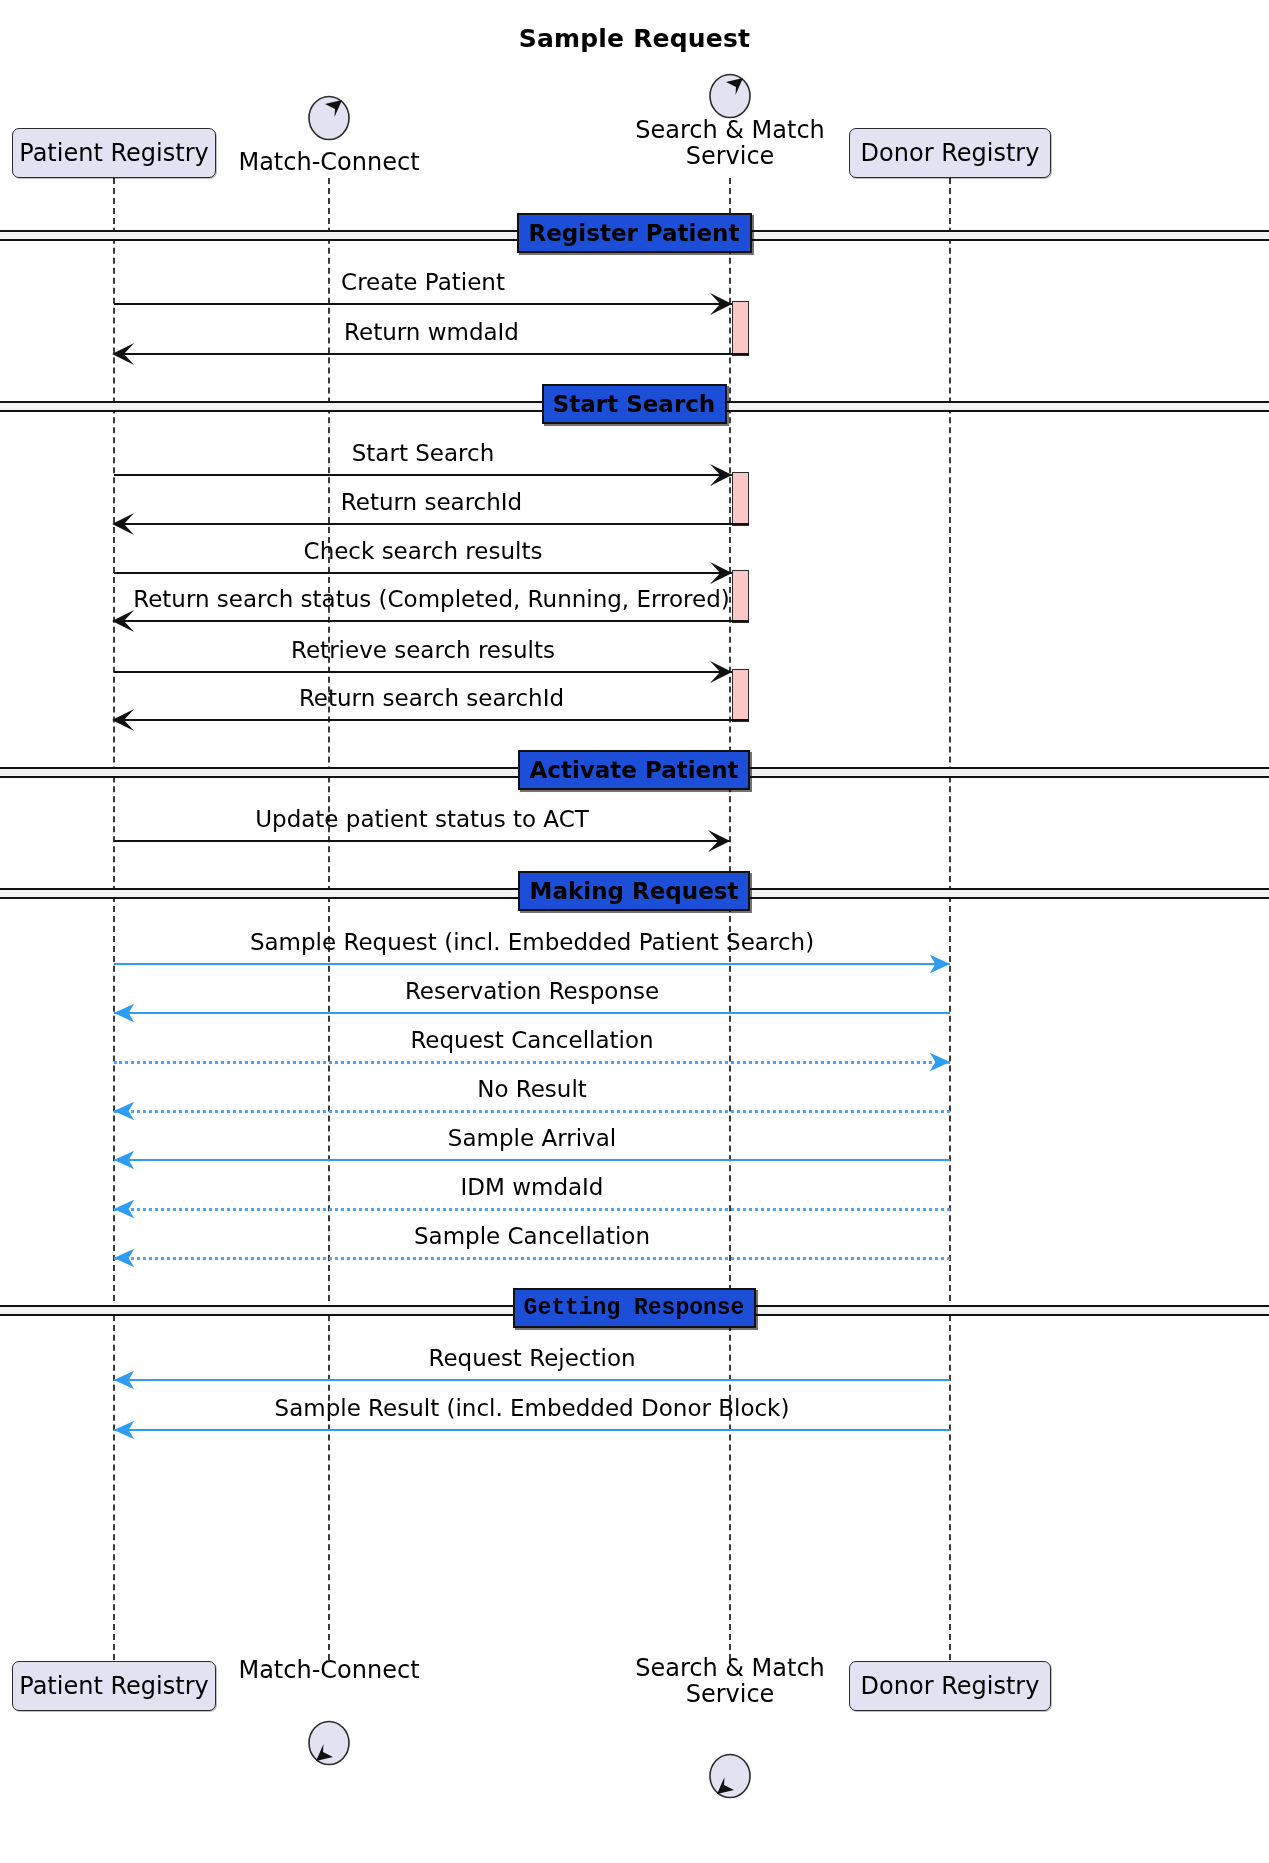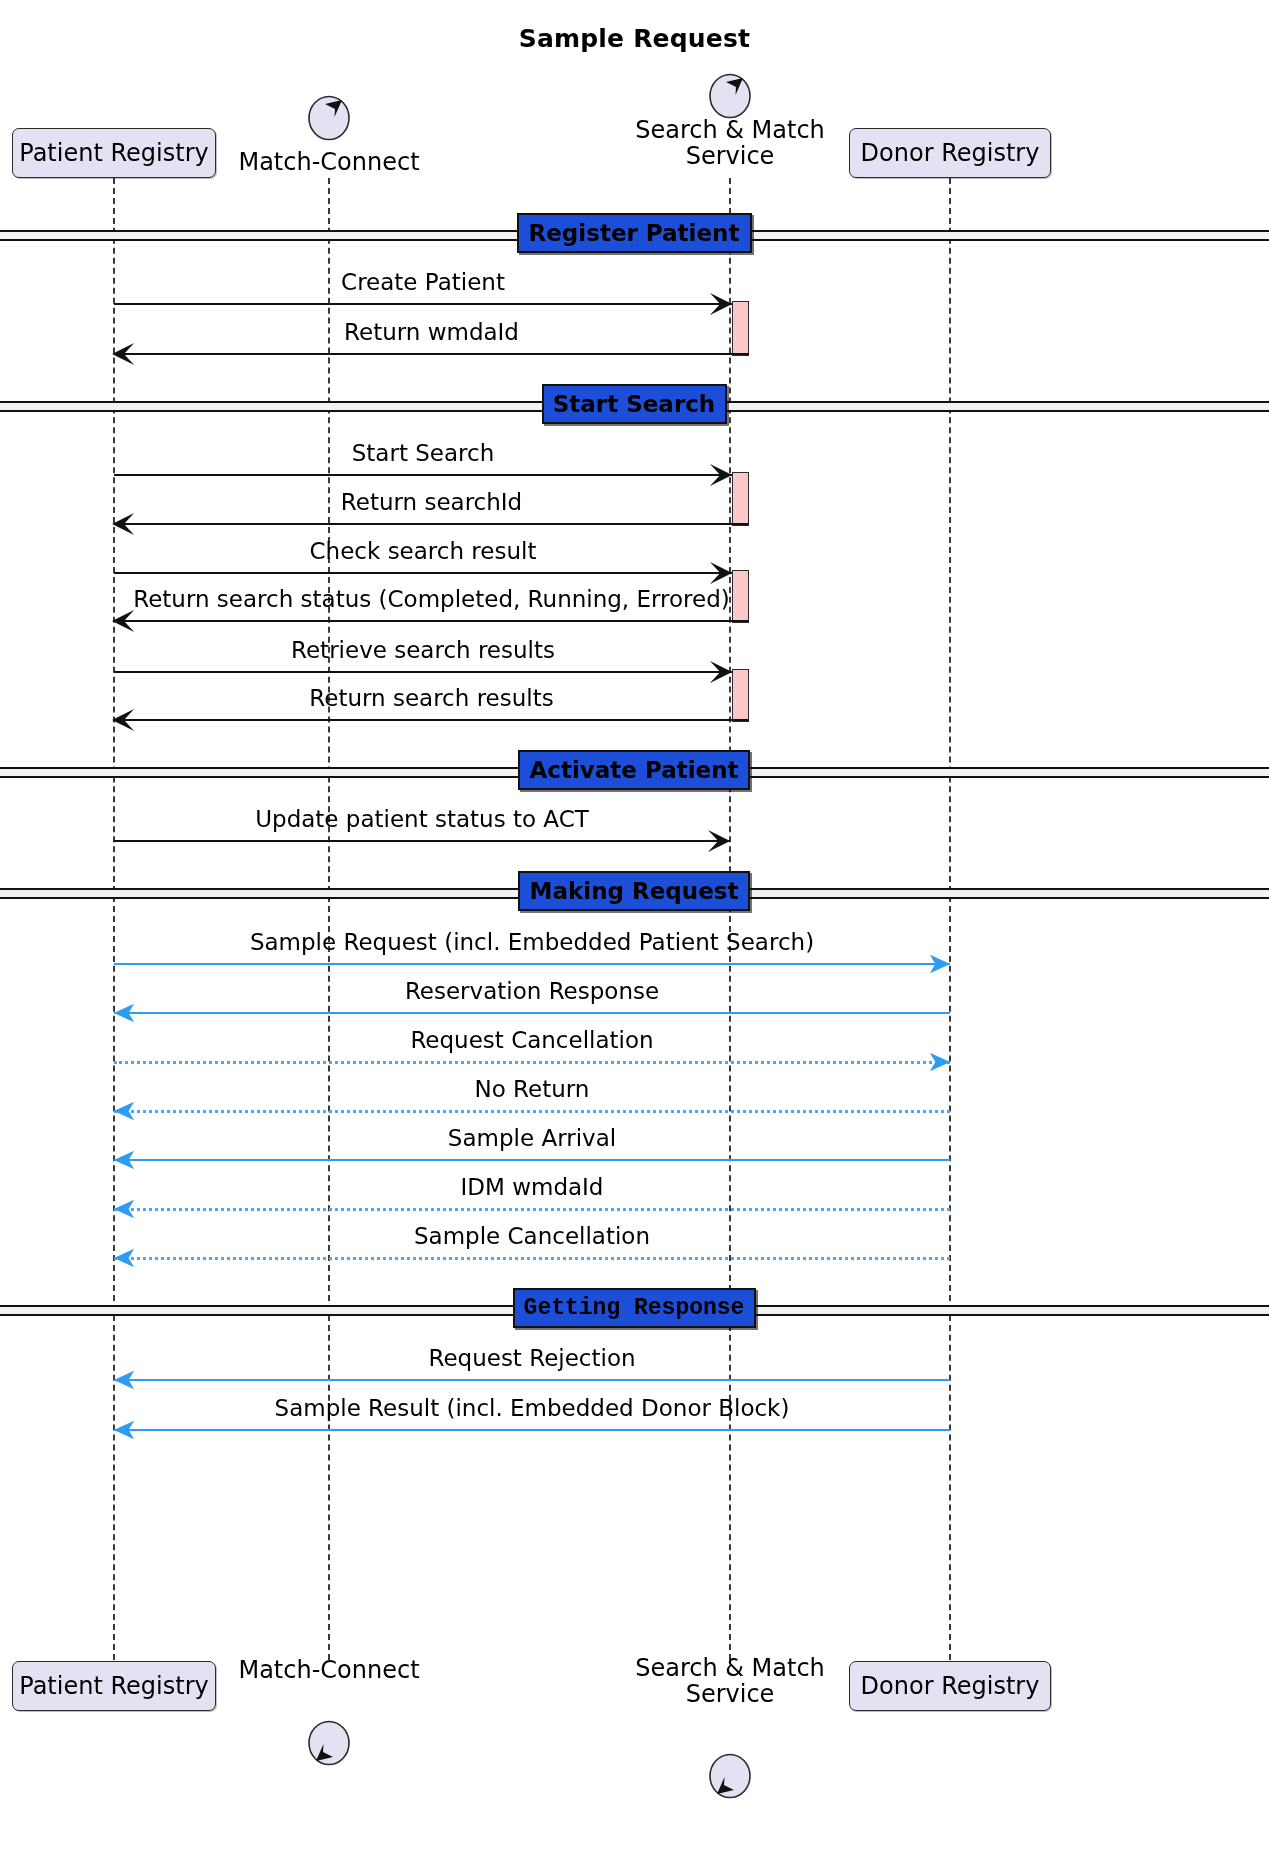--- a/index.html
+++ b/index.html
@@ -141,21 +141,21 @@
         <div class="line"></div>
         <div class="label">Return searchId</div>
         <span class="head" style="width: 24px; height: 24px; top: -11.5px; left: -2px;">
           <svg width="24" height="24" viewBox="0 0 26 24">
             <path d="M24,0 L0,12 L24,24 L13,12 Z" fill="#111111"></path>
           </svg>
         </span>
       </div>
       <div class="msg black" style="left: 114px; top: 572px; width: 618px;">
         <div class="line"></div>
-        <div class="label">Check search result</div>
+        <div class="label">Check search results</div>
         <span class="head" style="width: 24px; height: 24px; top: -11.5px; left: 596px;">
           <svg width="24" height="24" viewBox="0 0 26 24">
             <path d="M0,0 L24,12 L0,24 L11,12 Z" fill="#111111"></path>
           </svg>
         </span>
       </div>
       <div class="msg black" style="left: 114px; top: 620px; width: 635px;">
         <div class="line"></div>
         <div class="label">Return search status (Completed, Running, Errored)</div>
         <span class="head" style="width: 24px; height: 24px; top: -11.5px; left: -2px;">
@@ -168,21 +168,21 @@
         <div class="line"></div>
         <div class="label">Retrieve search results</div>
         <span class="head" style="width: 24px; height: 24px; top: -11.5px; left: 596px;">
           <svg width="24" height="24" viewBox="0 0 26 24">
             <path d="M0,0 L24,12 L0,24 L11,12 Z" fill="#111111"></path>
           </svg>
         </span>
       </div>
       <div class="msg black" style="left: 114px; top: 719px; width: 635px;">
         <div class="line"></div>
-        <div class="label">Return search results</div>
+        <div class="label">Return search searchId</div>
         <span class="head" style="width: 24px; height: 24px; top: -11.5px; left: -2px;">
           <svg width="24" height="24" viewBox="0 0 26 24">
             <path d="M24,0 L0,12 L24,24 L13,12 Z" fill="#111111"></path>
           </svg>
         </span>
       </div>
       <div class="msg black" style="left: 114px; top: 840px; width: 616px;">
         <div class="line"></div>
         <div class="label">Update patient status to ACT</div>
         <span class="head" style="width: 24px; height: 24px; top: -11.5px; left: 594px;">
@@ -213,21 +213,21 @@
         <div class="line"></div>
         <div class="label">Request Cancellation</div>
         <span class="head" style="width: 24px; height: 24px; top: -11.5px; left: 814px;">
           <svg width="24" height="24" viewBox="0 0 26 24">
             <path d="M2,2 L24,12 L2,22 L8,12 Z" fill="#2f9cf4"></path>
           </svg>
         </span>
       </div>
       <div class="msg blue dotted" style="left: 114px; top: 1110px; width: 836px;">
         <div class="line"></div>
-        <div class="label">No Return</div>
+        <div class="label">No Result</div>
         <span class="head" style="width: 24px; height: 24px; top: -11.5px; left: -2px;">
           <svg width="24" height="24" viewBox="0 0 26 24">
             <path d="M24,2 L2,12 L24,22 L18,12 Z" fill="#2f9cf4"></path>
           </svg>
         </span>
       </div>
       <div class="msg blue" style="left: 114px; top: 1159px; width: 836px;">
         <div class="line"></div>
         <div class="label">Sample Arrival</div>
         <span class="head" style="width: 24px; height: 24px; top: -11.5px; left: -2px;">

